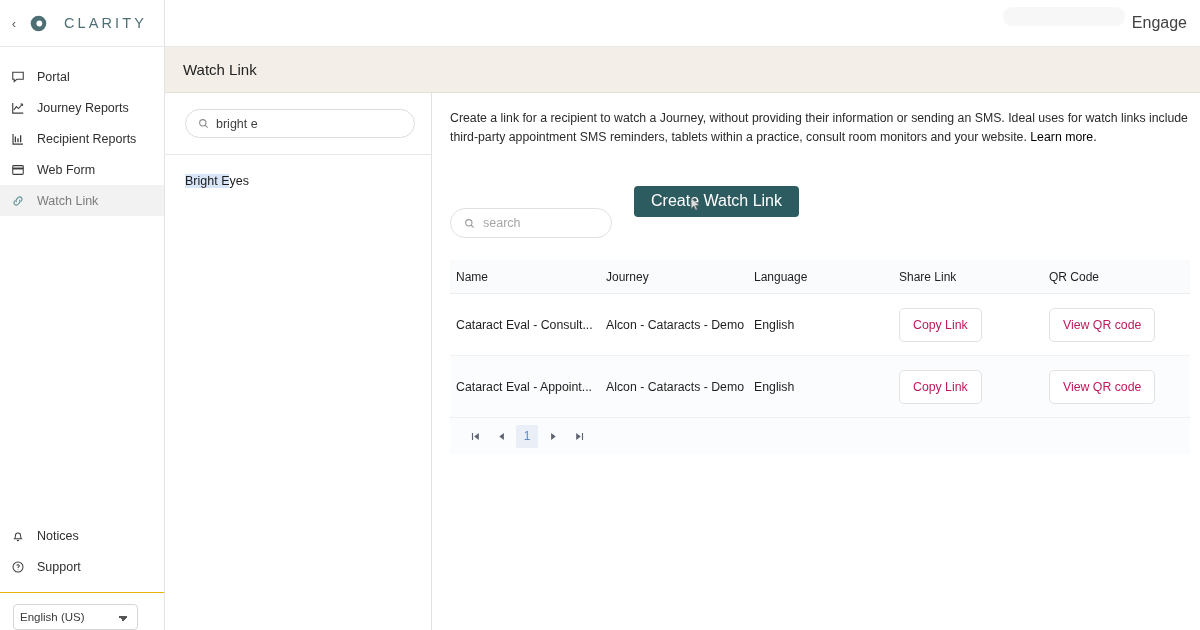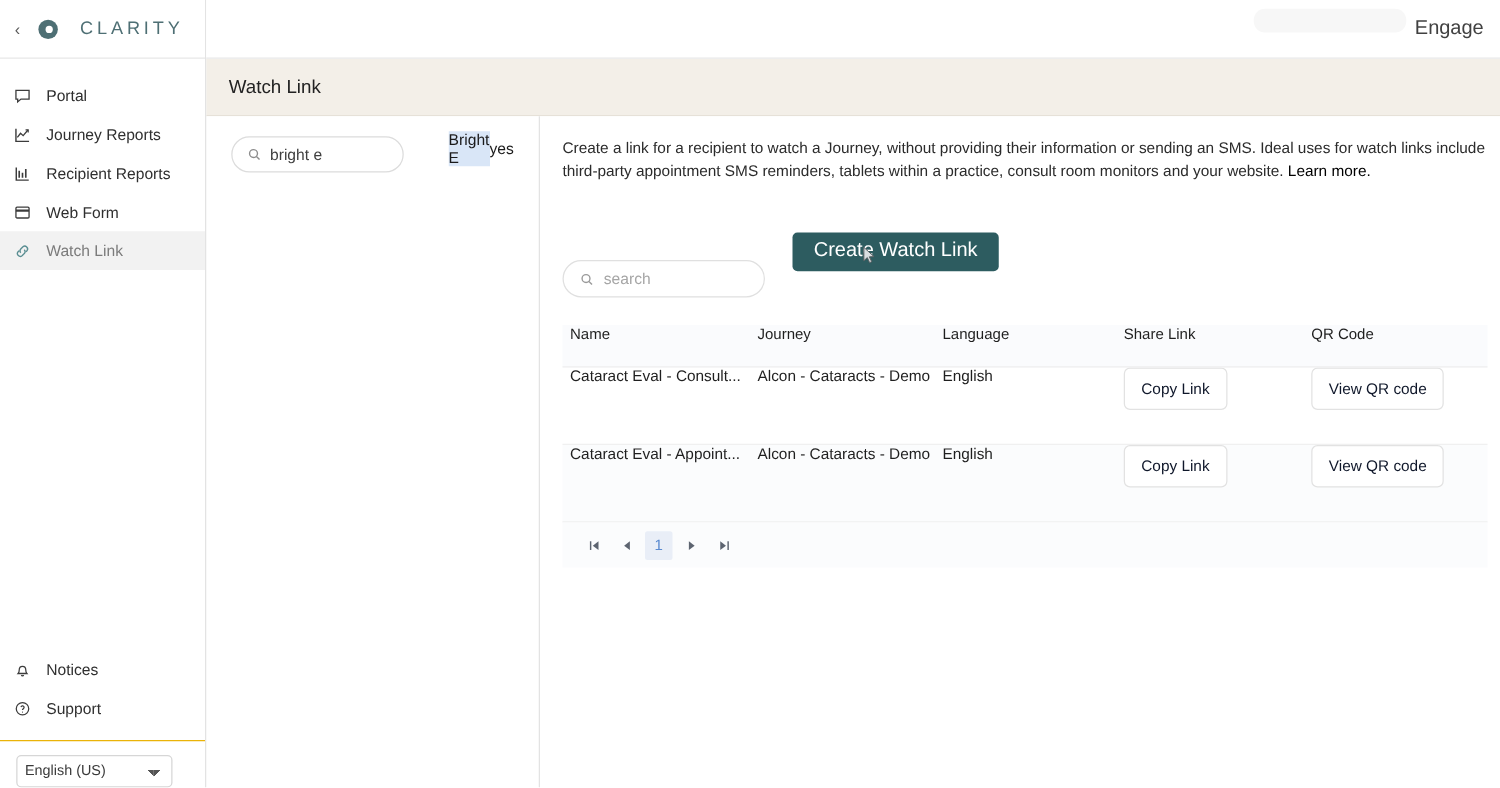--- a/index.html
+++ b/index.html
@@ -111,21 +111,21 @@
   }
   .page-title { font-size: 15px; color: #222222; }
 
   #body { flex: 1 1 auto; display: flex; min-height: 0; }
 
   
   #listpanel {
     width: 267px; flex: 0 0 267px;
     background: #ffffff;
     border-right: 1px solid #e3e3e3;
-    display: flex; flex-direction: row;
+    display: flex; flex-direction: column;
   }
   .lp-search-wrap { padding: 16px 16px 16px 20px; }
   .lp-search {
     width: 100%; height: 29px;
     border: 1px solid #dcdcdc; border-radius: 15px;
     display: flex; align-items: center; gap: 7px;
     padding: 0 12px;
     background: #ffffff;
   }
   .lp-search .s-ico { width: 11px; height: 11px; color: #8d8d8d; flex: 0 0 11px; display:flex; }
@@ -182,21 +182,21 @@
     position: relative;
     display: flex; align-items: center;
   }
   .cursor-ptr {
     position: absolute; left: 56px; top: 11px;
     width: 11px; height: 15px; pointer-events: none;
   }
 
   
   .table { margin-top: 22px; width: 740px; }
-  .trow { display: flex; }
+  .trow { display: flex; align-items: center; }
   .thead {
     height: 34px; background: #fafbfd;
     border-bottom: 1px solid #eeeeee;
   }
   .thead .cell { font-size: 12px; color: #1f1f1f; }
   .tbody-row {
     height: 62px;
     border-bottom: 1px solid #f0f0f0;
   }
   .tbody-row.alt { background: #fbfcfd; }
@@ -205,21 +205,21 @@
   .c-journey{ flex: 0 0 148px; }
   .c-lang   { flex: 0 0 145px; }
   .c-share  { flex: 0 0 150px; }
   .c-qr     { flex: 0 0 147px; }
   .tbody-row .cell { font-size: 12.3px; color: #1f1f1f; }
 
   .btn-ghost {
     height: 24px; padding: 16px 13px;
     background: #ffffff; border: 1px solid #e2e2e2; border-radius: 5px;
     font-family: "Liberation Sans", sans-serif;
-    font-size: 12.3px; color: #0f172a; cursor: pointer;
+    font-size: 12.3px; color: #be185d; cursor: pointer;
     display: inline-flex; align-items: center;
   }
 
   .pager {
     height: 36px; display: flex; align-items: center; gap: 4px;
     padding-left: 14px; background: #fbfcfd;
   }
   .pg-btn {
     width: 22px; height: 22px;
     display: flex; align-items: center; justify-content: center;

